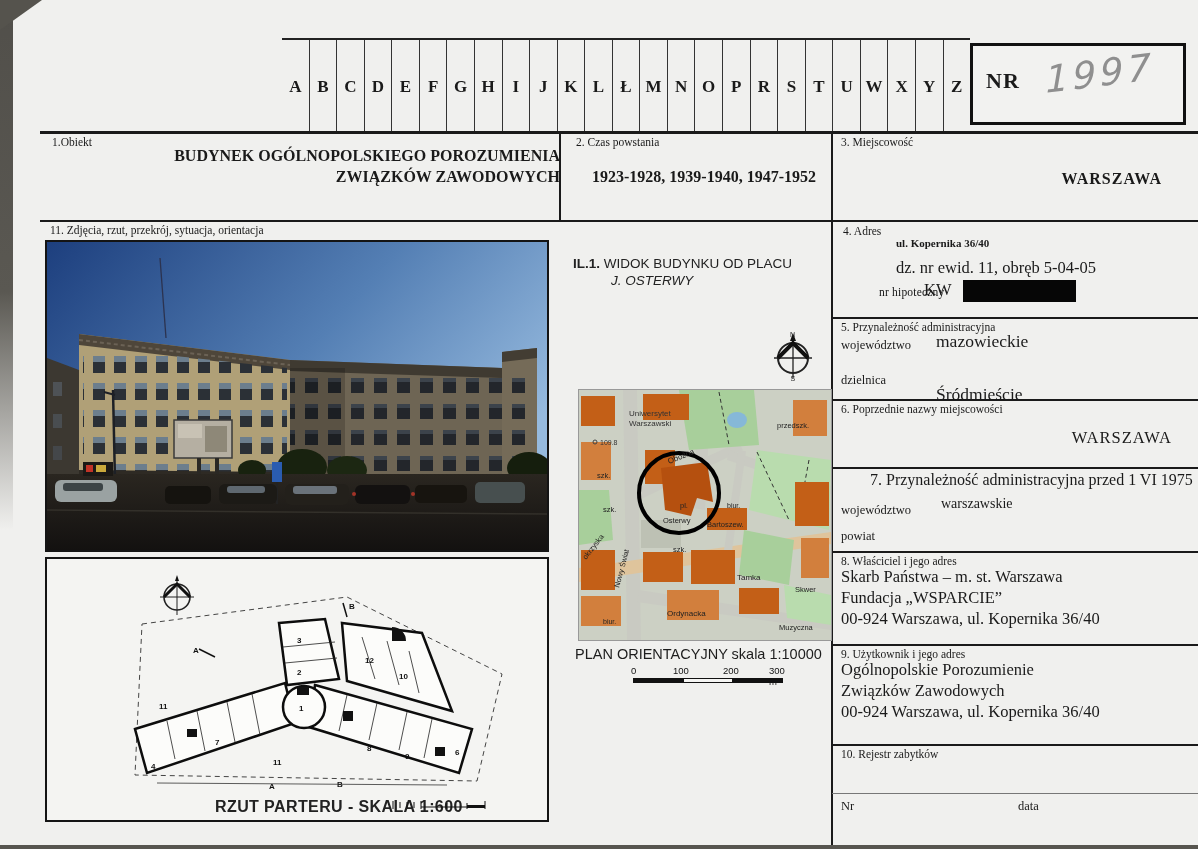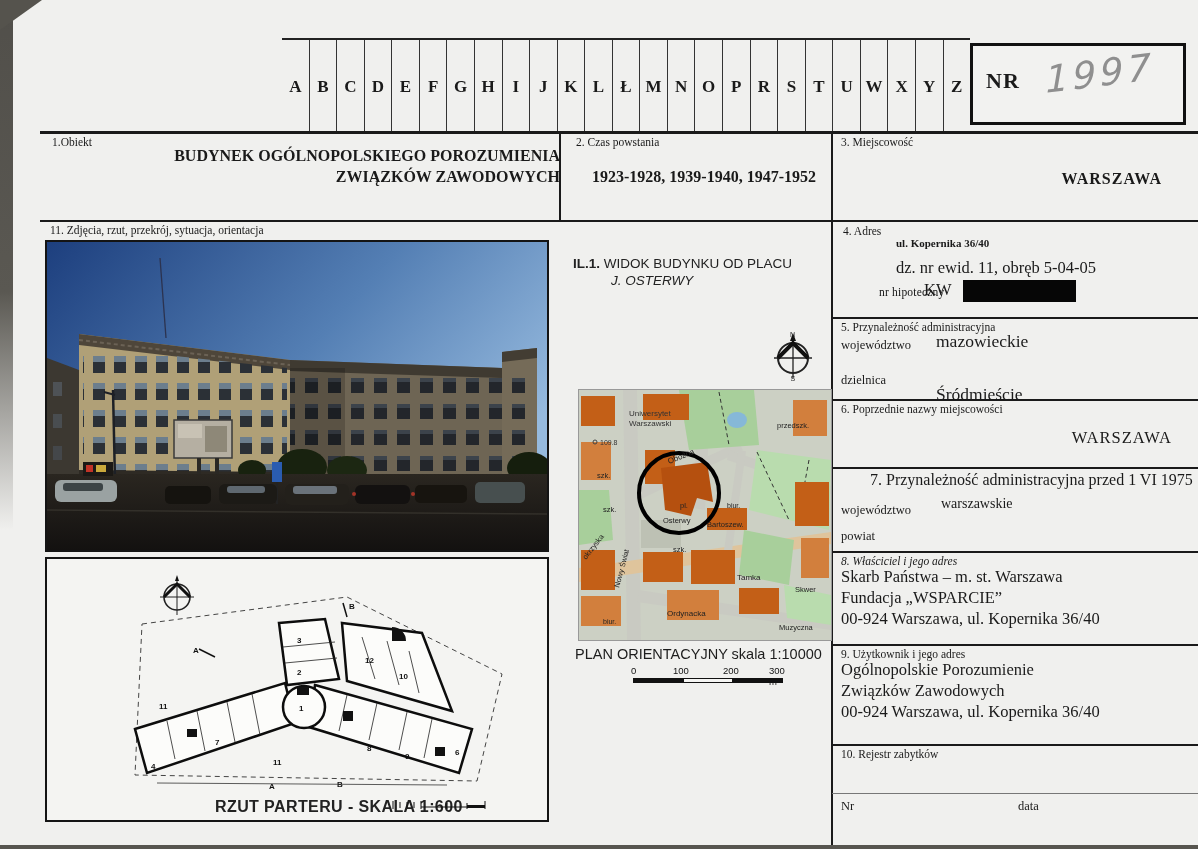--- a/index.html
+++ b/index.html
@@ -398,21 +398,21 @@
 
   <div class="field-label" style="left:841px;top:403px;">6. Poprzednie nazwy miejscowości</div>
   <div class="abs center val" style="left:842px;top:428px;width:330px;letter-spacing:1px;">WARSZAWA</div>
 
   <div class="field-label" style="left:841px;top:471px;font-size:16px;margin-left:29px;">7. Przynależność administracyjna przed 1 VI 1975</div>
   <div class="abs small-cap" style="left:841px;top:503px;">województwo</div>
   <div class="abs val nowrap" style="left:941px;top:496px;font-size:14px;">warszawskie</div>
   <div class="abs small-cap" style="left:841px;top:529px;">powiat</div>
   <div class="abs val" style="left:941px;top:524px;"></div>
 
-  <div class="field-label" style="left:841px;top:555px;font-style:italic;">8. Właściciel i jego adres</div>
+  <div class="field-label" style="left:841px;top:555px;">8. Właściciel i jego adres</div>
   <div class="abs val nowrap" style="left:841px;top:567px;">Skarb Państwa – m. st. Warszawa</div>
   <div class="abs val nowrap" style="left:841px;top:588px;">Fundacja „WSPARCIE”</div>
   <div class="abs val nowrap" style="left:841px;top:609px;">00-924 Warszawa, ul. Kopernika 36/40</div>
 
   <div class="field-label" style="left:841px;top:648px;">9. Użytkownik i jego adres</div>
   <div class="abs val nowrap" style="left:841px;top:660px;">Ogólnopolskie Porozumienie</div>
   <div class="abs val nowrap" style="left:841px;top:681px;">Związków Zawodowych</div>
   <div class="abs val nowrap" style="left:841px;top:702px;">00-924 Warszawa, ul. Kopernika 36/40</div>
 
   <div class="field-label" style="left:841px;top:748px;">10. Rejestr zabytków</div>

